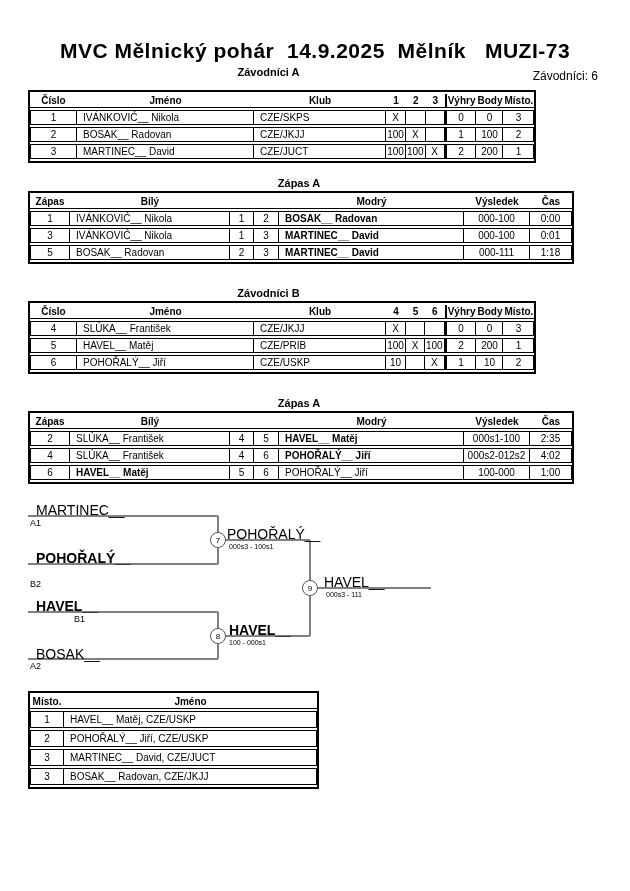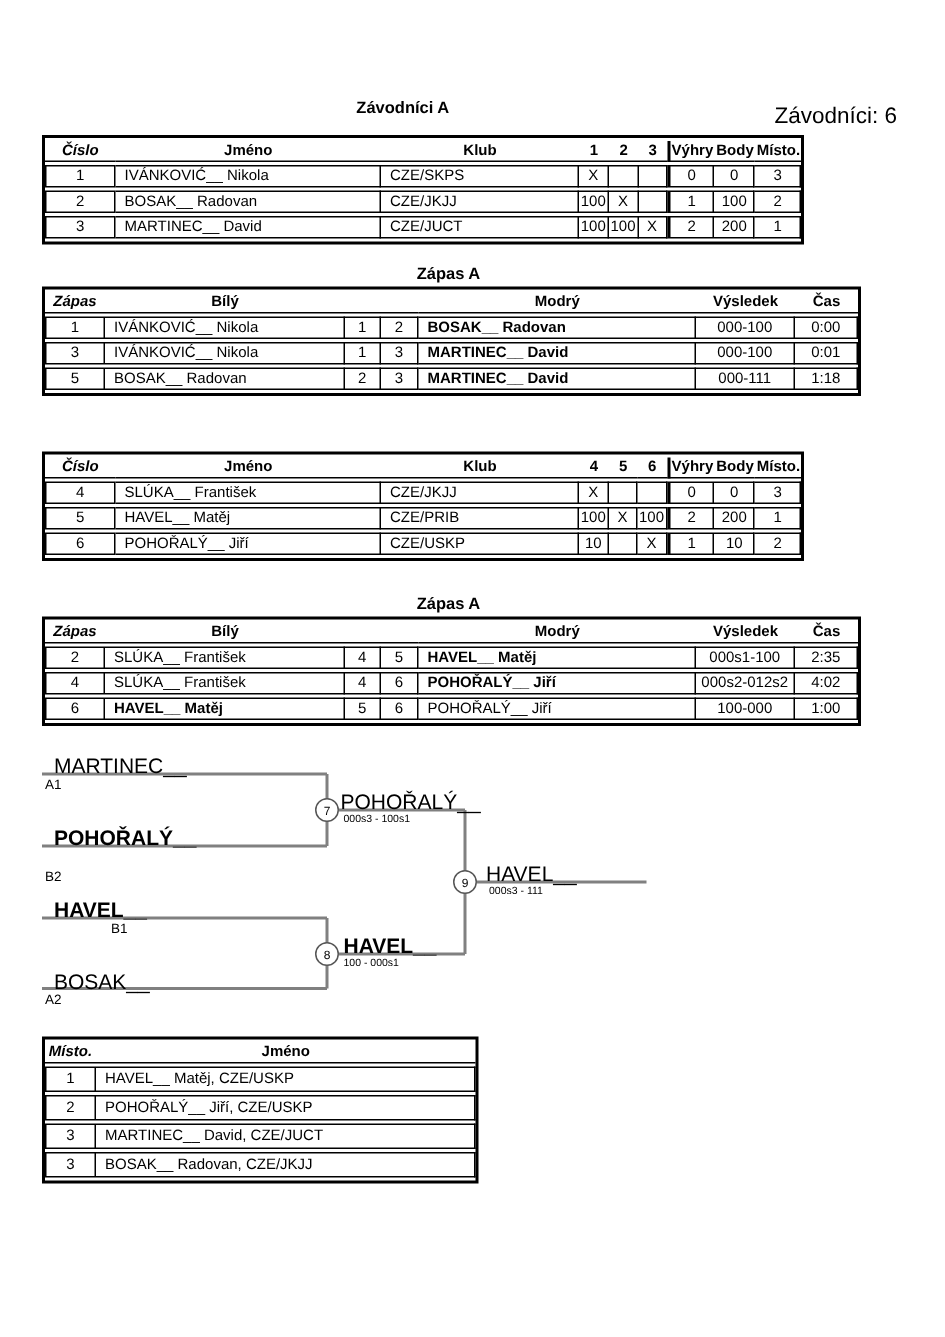--- a/index.html
+++ b/index.html
@@ -7,39 +7,39 @@
     position:relative; width:630px; height:891px; background:#ffffff;
     font-family:"Liberation Sans", sans-serif; color:#000; overflow:hidden;
   }
   .abs { position:absolute; }
 
   .page-title {
     left:0; top:39px; width:630px; text-align:center;
     font-size:21px; font-weight:bold; white-space:pre; letter-spacing:0.5px;
   }
   .section-title { font-size:11px; font-weight:bold; text-align:center; white-space:pre; }
-  .count-label { font-size:15px; text-align:right; }
+  .count-label { font-size:12px; text-align:right; }
 
   table.grid {
     border-collapse:separate; border-spacing:0 2px; table-layout:fixed;
     border:2px solid #000; background:#fff;
   }
   table.grid th {
     font-size:10px; font-weight:bold; height:13px; padding:0 1px;
     border:0 solid #000; border-bottom:1px solid #000;
     text-align:center; white-space:nowrap; vertical-align:middle;
   }
   table.grid td {
     font-size:10px; height:13px; padding:0 1px;
     border:solid #000; border-width:1px 1px 1px 0;
     text-align:center; white-space:nowrap; overflow:hidden; vertical-align:middle;
   }
   table.grid td:first-child { border-left:1px solid #000; }
   table.grid td.name { text-align:left; padding-left:6px; }
-  th.hleft { text-align:left; padding-left:2px;font-style:italic; }
+  th.hleft { text-align:left; padding-left:2px; }
   th.sepr { border-right:1px solid #000; }
   th.sepl { border-left:1px solid #000; }
   .tl2 { border-left:2px solid #000 !important; }
   .bold { font-weight:bold; }
   table.por td { height:15px; }
 
   
   .bracket { left:28px; top:500px; width:430px; height:180px; }
   .bracket svg { position:absolute; left:0; top:0; }
   .b-name { position:absolute; font-size:14px; white-space:pre; }
@@ -49,20 +49,21 @@
     position:absolute; width:14px; height:14px; border:1px solid #555;
     border-radius:50%; background:#fff; font-size:8px;
     display:flex; align-items:center; justify-content:center;
   }
 </style>
 </head>
 <body>
 
 <div class="doc">
 
+  <div class="abs page-title">MVC Mělnický pohár  14.9.2025  Mělník   MUZI-73</div>
 
   <div class="abs section-title" style="left:28px; top:66px; width:481px;">Závodníci A</div>
   <div class="abs count-label" style="left:450px; top:69px; width:148px;">Závodníci: 6</div>
 
   <div class="abs" style="left:28px; top:90px;">
     <table class="grid">
       <colgroup>
         <col style="width:47px">
           <col style="width:177px">
           <col style="width:132px">
@@ -169,20 +170,21 @@
         <td>2</td>
         <td>3</td>
         <td class="name bold">MARTINEC__ David</td>
         <td>000-111</td>
         <td>1:18</td>
       </tr>
     </tbody>
       </table>
   </div>
 
+  <div class="abs section-title" style="left:28px; top:287px; width:481px;">Závodníci B</div>
 
   <div class="abs" style="left:28px; top:301px;">
     <table class="grid">
       <colgroup>
         <col style="width:47px">
           <col style="width:177px">
           <col style="width:132px">
         <col style="width:20px">
           <col style="width:19px">
           <col style="width:19px">

